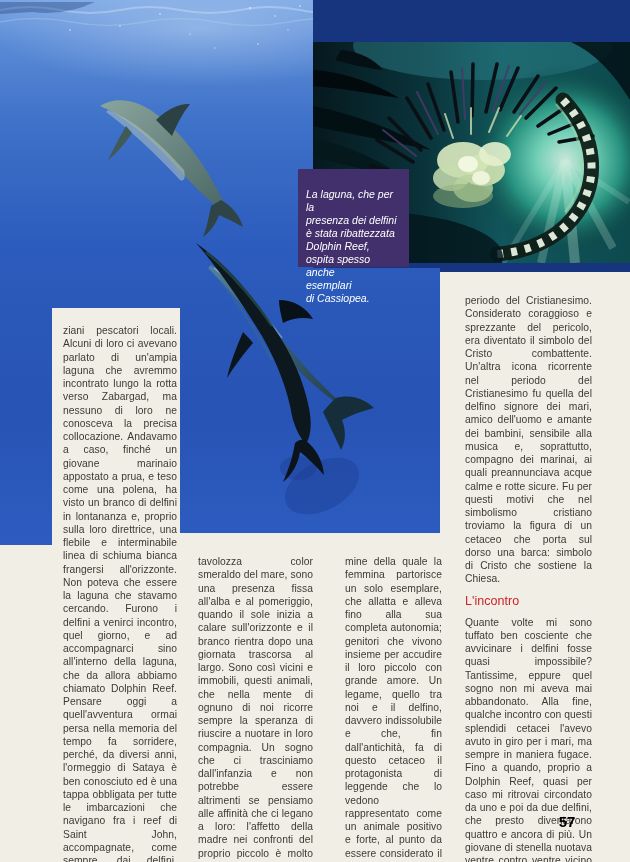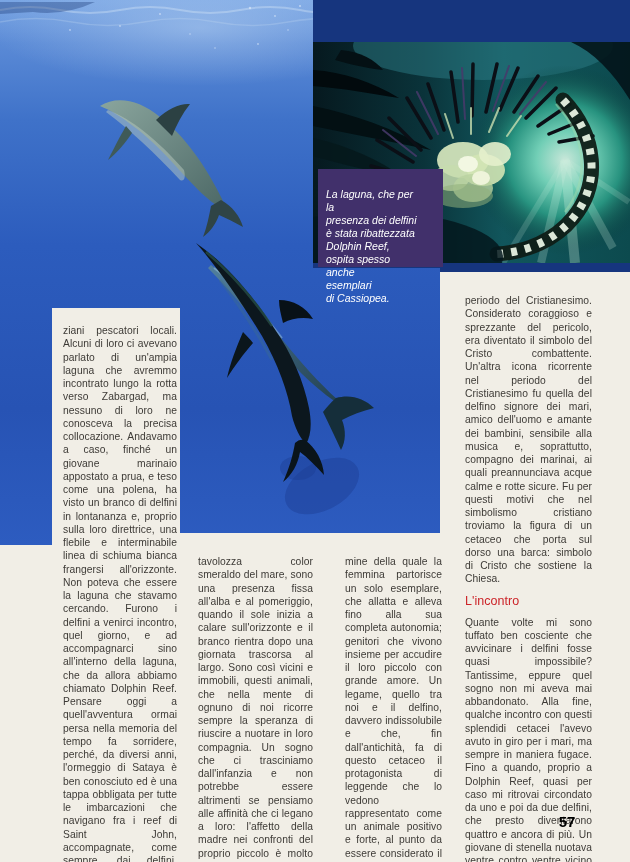--- a/index.html
+++ b/index.html
@@ -20,25 +20,25 @@
                        180px 533px, 180px 308px, 52px 308px, 52px 545px, 0 545px);
   }
   .photo-main svg, .photo-jelly svg { display:block; width:100%; height:100%; }
   
   .photo-jelly {
     position:absolute; left:313px; top:42px; width:317px; height:221px;
     overflow:hidden;
   }
   
   .caption {
-    position:absolute; left:318px; top:169px; width:95px; height:84px;
+    position:absolute; left:298px; top:169px; width:95px; height:84px;
     background:var(--caption-bg,#41306b);
     color:#ffffff; font-style:italic;
     font-size:10.5px; line-height:13px;
-    padding:6px 22px 8px 8px;
+    padding:6px 8px 8px 8px;
     white-space:pre-line;
   }
   .col {
     position:absolute;
     font-size:10.3px; line-height:13.25px;
     color:#3d3a36; text-align:justify;
     letter-spacing:0.05px;
     hyphens:auto; -webkit-hyphens:auto;
   }
   .col p { margin:8px; }

